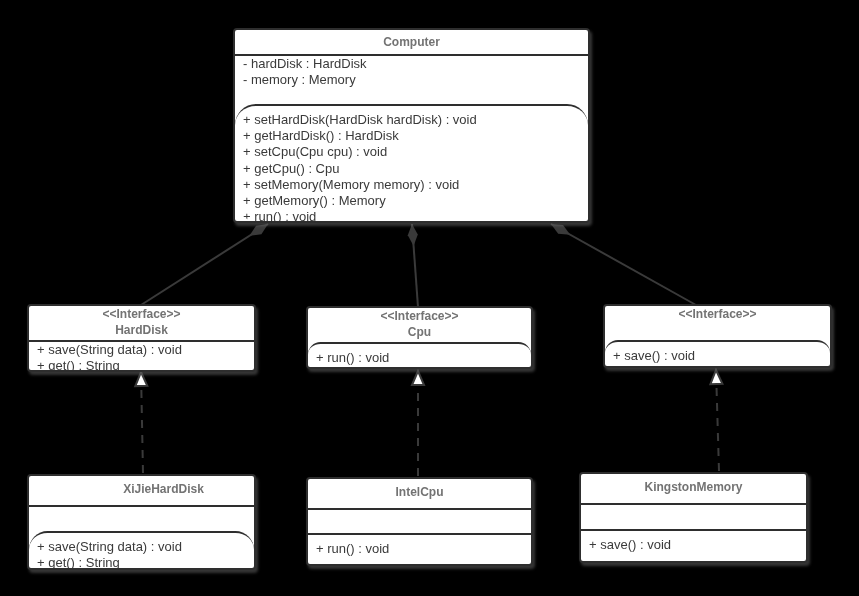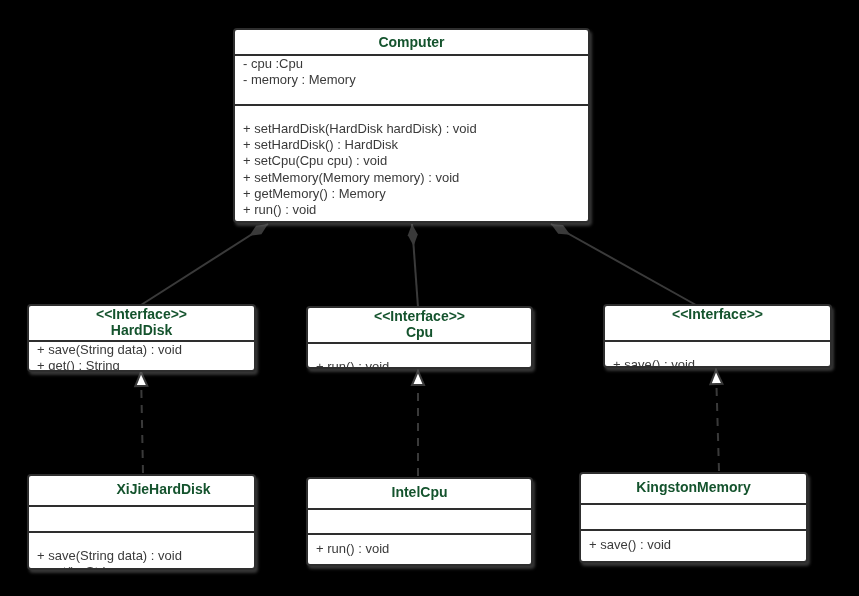--- a/index.html
+++ b/index.html
@@ -38,37 +38,37 @@
   .comp {
     box-sizing: border-box;
     overflow: hidden;
     flex: 0 0 auto;
   }
   .comp.grow { flex: 1 1 auto; }
   .comp + .comp { border-top: 2px solid #2e2e2e; }
   .title-comp {
     text-align: center;
     font-weight: bold;
-    color: #14532d;
-    font-size: 14px;
+    color: #737373;
+    font-size: 12px;
   }
   .stereotype, .classname {
     line-height: 16px;
     white-space: nowrap;
   }
   .single-title { line-height: 27px; }
   .computer-title { line-height: 24px; }
   .line {
     font-size: 13px;
     line-height: 16.2px;
     padding: 0 8px;
     white-space: nowrap;
     text-align: left;
   }
-  .pad-top { padding-top: 15px; }
+  .pad-top { padding-top: 6px; border-radius: 21px; }
 </style>
 </head>
 <body>
 
 <div id="canvas">
 
   <svg id="connectors" viewBox="0 0 859 596" xmlns="http://www.w3.org/2000/svg">
     <defs>
       <marker id="diamond" markerUnits="userSpaceOnUse" markerWidth="24" markerHeight="14" refX="1" refY="7" orient="auto">
         <path d="M1,7 L12,2 L23,7 L12,12 Z" fill="#3a3a3a"></path>
@@ -83,27 +83,28 @@
     <path d="M551,224 L696,305" stroke="#3a3a3a" stroke-width="2" fill="none" marker-start="url(#diamond)"></path>
 
     <path d="M143,473 L141,372" stroke="#3a3a3a" stroke-width="2" fill="none" stroke-dasharray="8 7" marker-end="url(#hollowTri)"></path>
     <path d="M418,476 L418,371" stroke="#3a3a3a" stroke-width="2" fill="none" stroke-dasharray="8 7" marker-end="url(#hollowTri)"></path>
     <path d="M719,471 L716,370" stroke="#3a3a3a" stroke-width="2" fill="none" stroke-dasharray="8 7" marker-end="url(#hollowTri)"></path>
   </svg>
 
   <div class="uml-box" style="left:233px; top:28px; width:357px; height:195px;">
     <div class="comp title-comp computer-title">Computer</div>
     <div class="comp" style="height:50px;">
-      <div class="line">- cpu :Cpu</div>
+      <div class="line">- hardDisk : HardDisk</div>
       <div class="line">- memory : Memory</div>
     </div>
     <div class="comp grow pad-top">
       <div class="line">+ setHardDisk(HardDisk hardDisk) : void</div>
-      <div class="line">+ setHardDisk() : HardDisk</div>
+      <div class="line">+ getHardDisk() : HardDisk</div>
       <div class="line">+ setCpu(Cpu cpu) : void</div>
+      <div class="line">+ getCpu() : Cpu</div>
       <div class="line">+ setMemory(Memory memory) : void</div>
       <div class="line">+ getMemory() : Memory</div>
       <div class="line">+ run() : void</div>
     </div>
   </div>
 
   <div class="uml-box" style="left:27px; top:304px; width:229px; height:68px;">
     <div class="comp title-comp" style="height:34px;">
       <div class="stereotype">&lt;&lt;Interface&gt;&gt;</div>
       <div class="classname">HardDisk</div>

